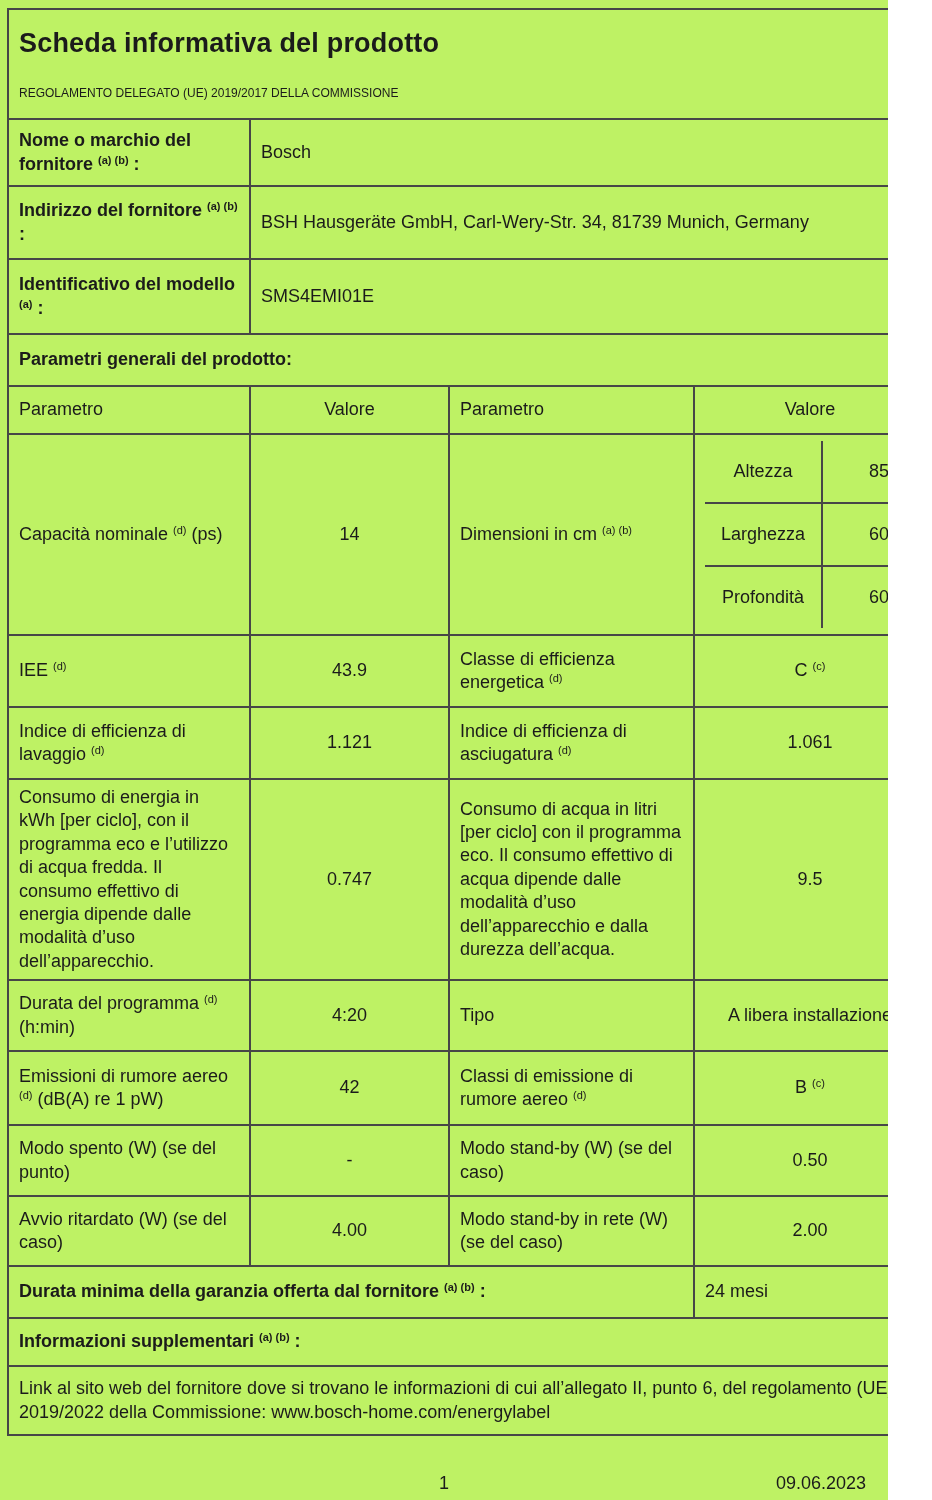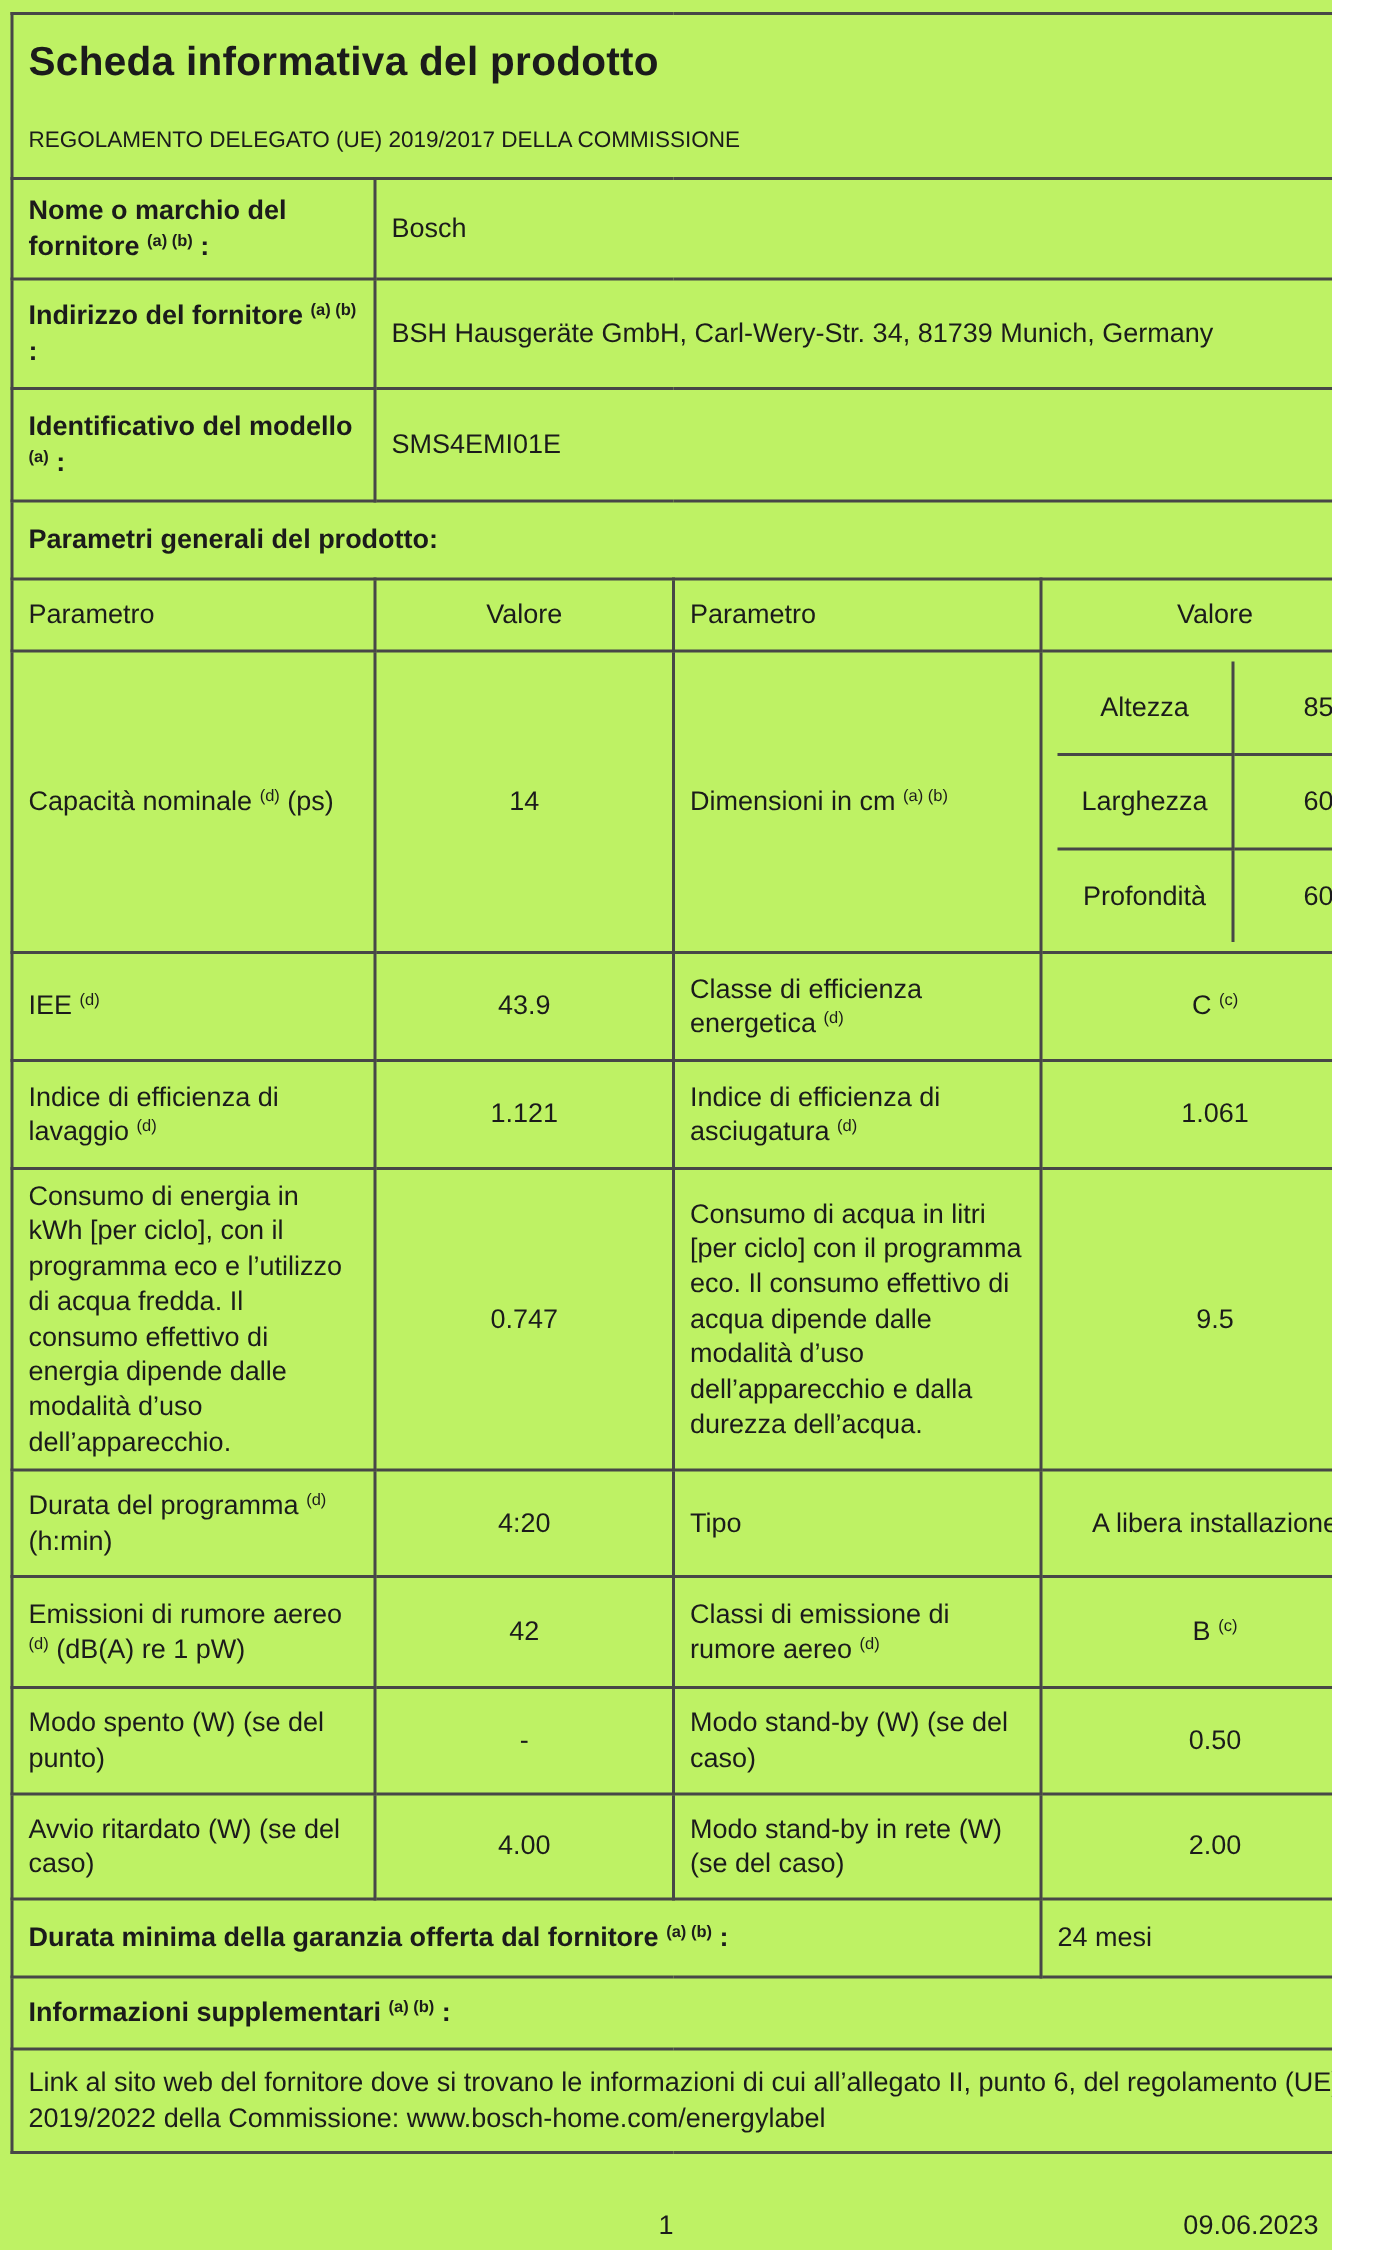--- a/index.html
+++ b/index.html
@@ -31,21 +31,21 @@
     line-height: 1.3;
     overflow: hidden;
   }
   .title-cell { vertical-align: top; padding: 13px 12px 10px 12px; }
   .doc-title {
     font-size: 27px;
     font-weight: 700;
     letter-spacing: 0.2px;
   }
   .doc-subtitle {
-    font-size: 15px;
+    font-size: 12px;
     margin-top: 25px;
   }
   .blabel { font-weight: 700; font-size: 18.5px; line-height: 1.35; }
   .plabel { font-size: 18px; line-height: 1.3; }
   .longtext { font-size: 17px; line-height: 1.28; padding: 8px 10px; }
   .val-c { text-align: center; }
   .val-l { text-align: left; border-radius: 26px; }
   sup {
     font-size: 11px;
     line-height: 0;
@@ -97,21 +97,21 @@
     height: 22px;
     font-size: 18px;
   }
   .footer .page-num {
     position: absolute;
     left: 50%;
     transform: translateX(-50%);
   }
   .footer .date {
     position: absolute;
-    right: 2px;
+    right: 15px;
   }
 </style>
 </head>
 <body>
 
 <div class="page">
   <table class="fiche">
     <colgroup>
       <col style="width:242px">
         <col style="width:199px">

